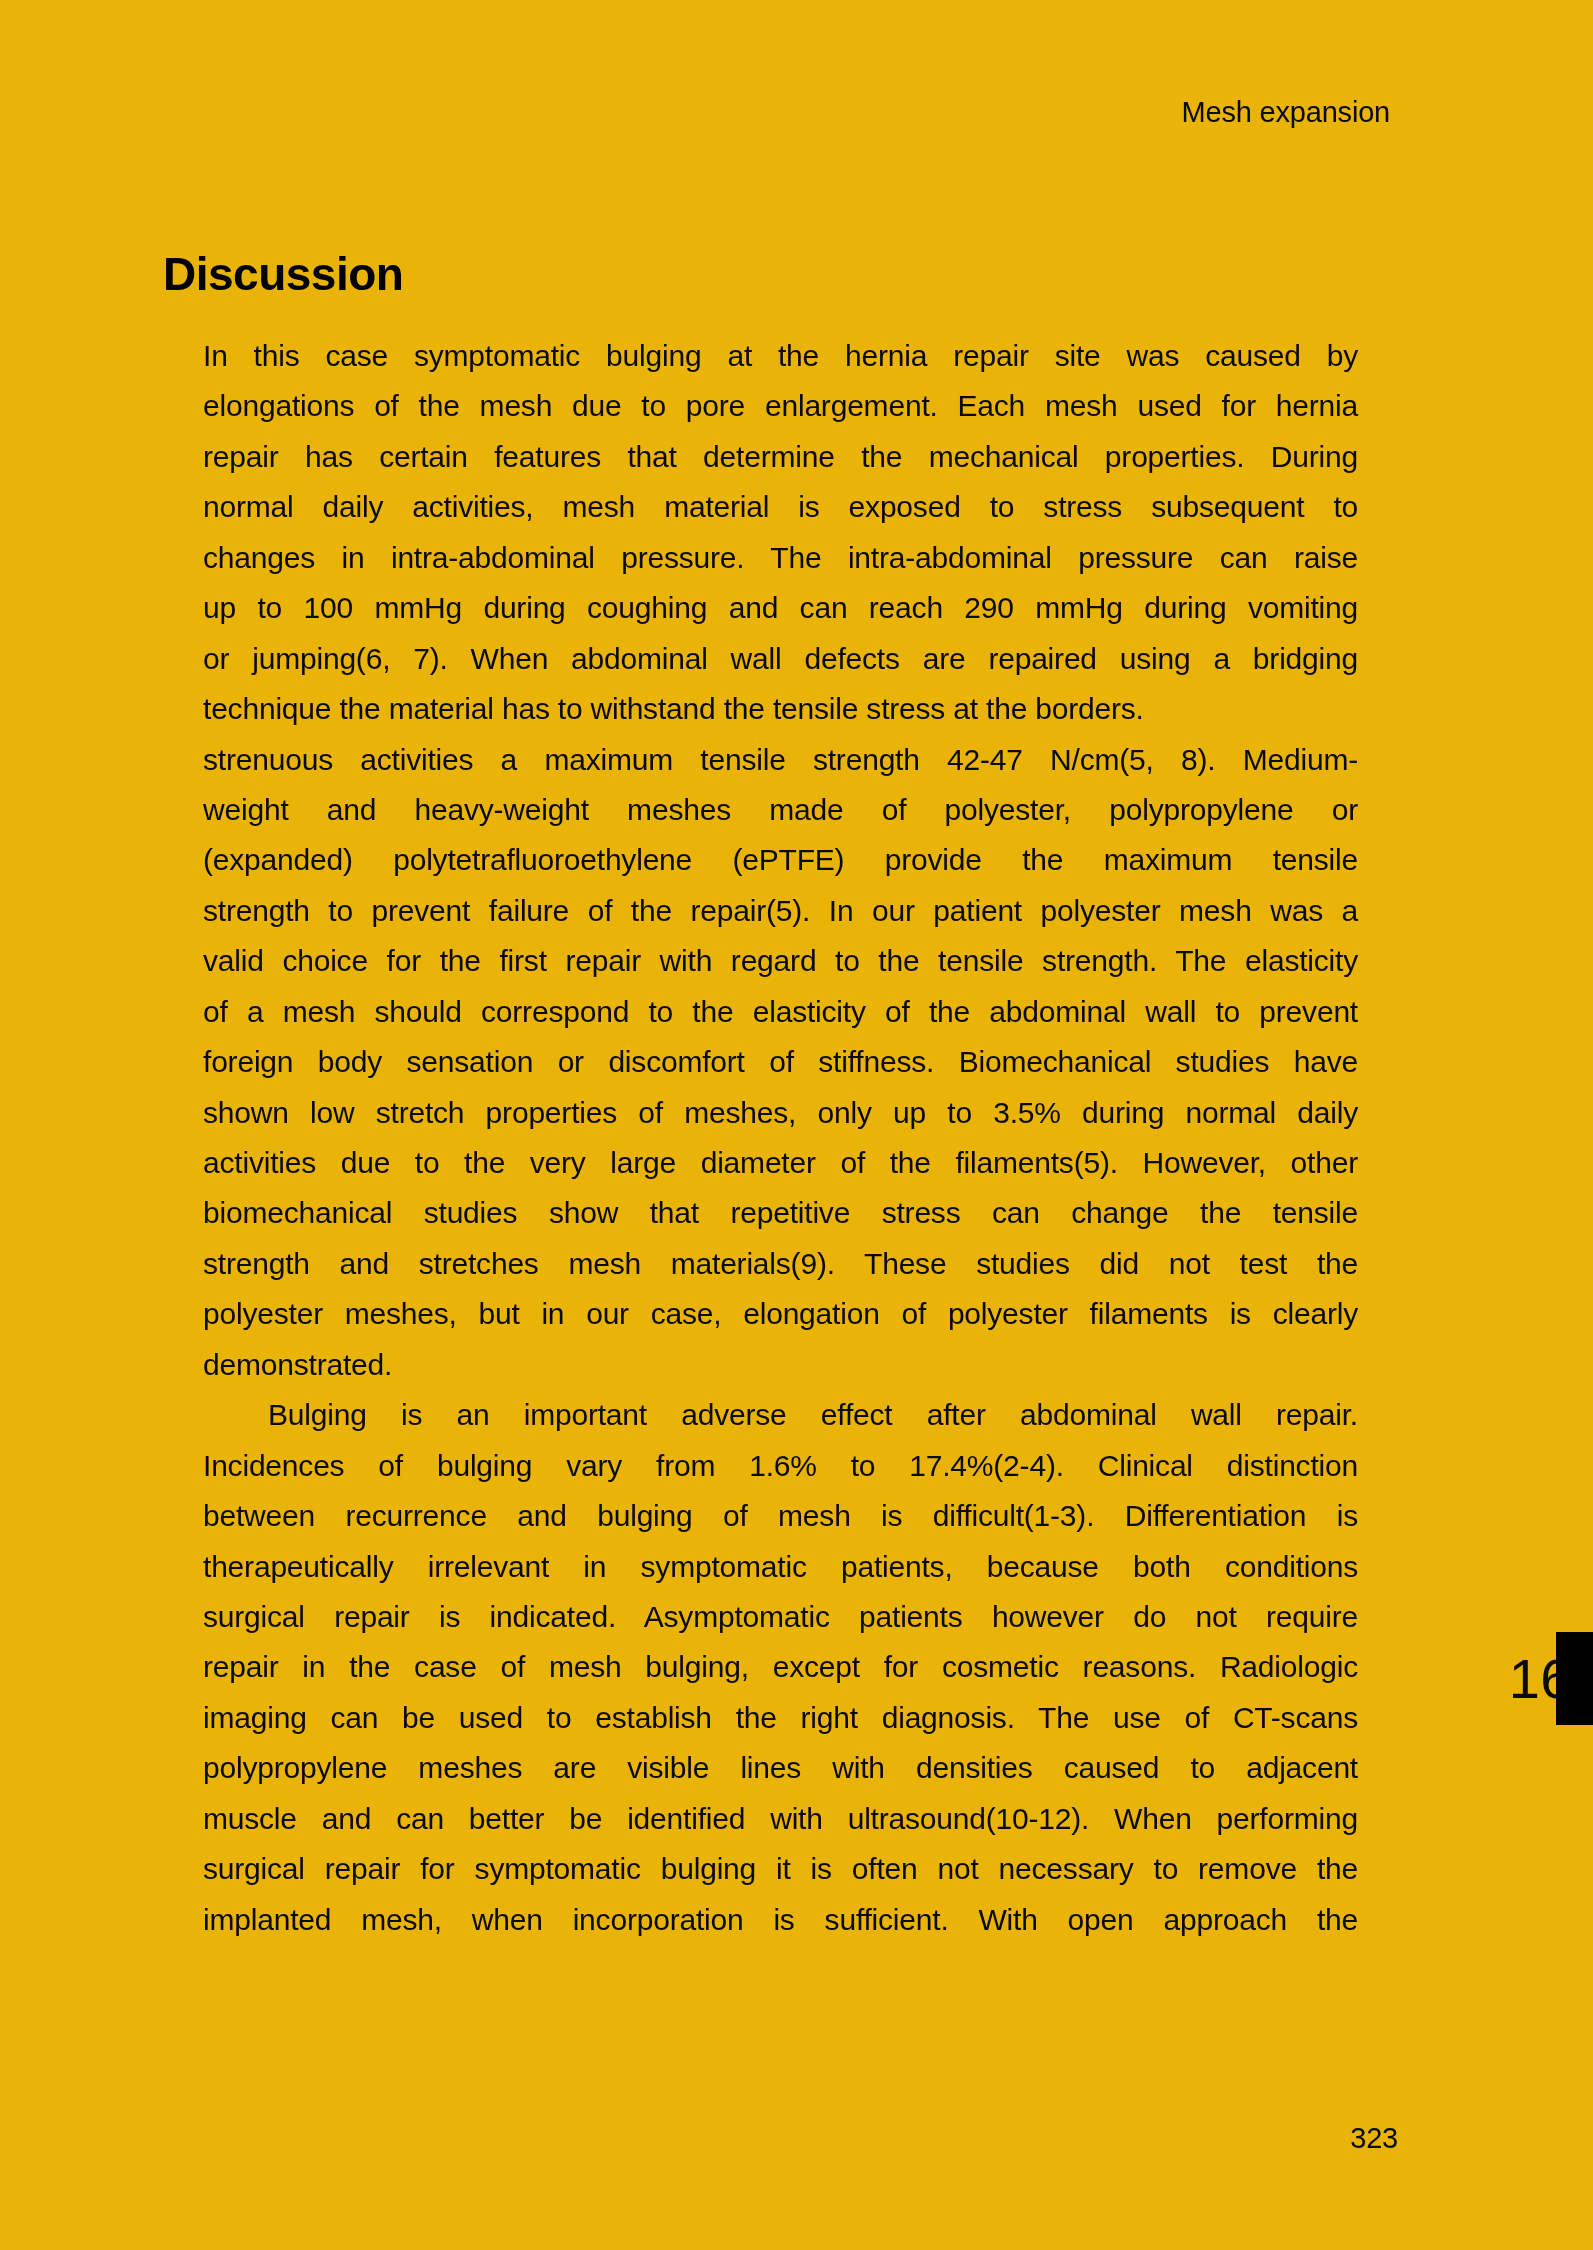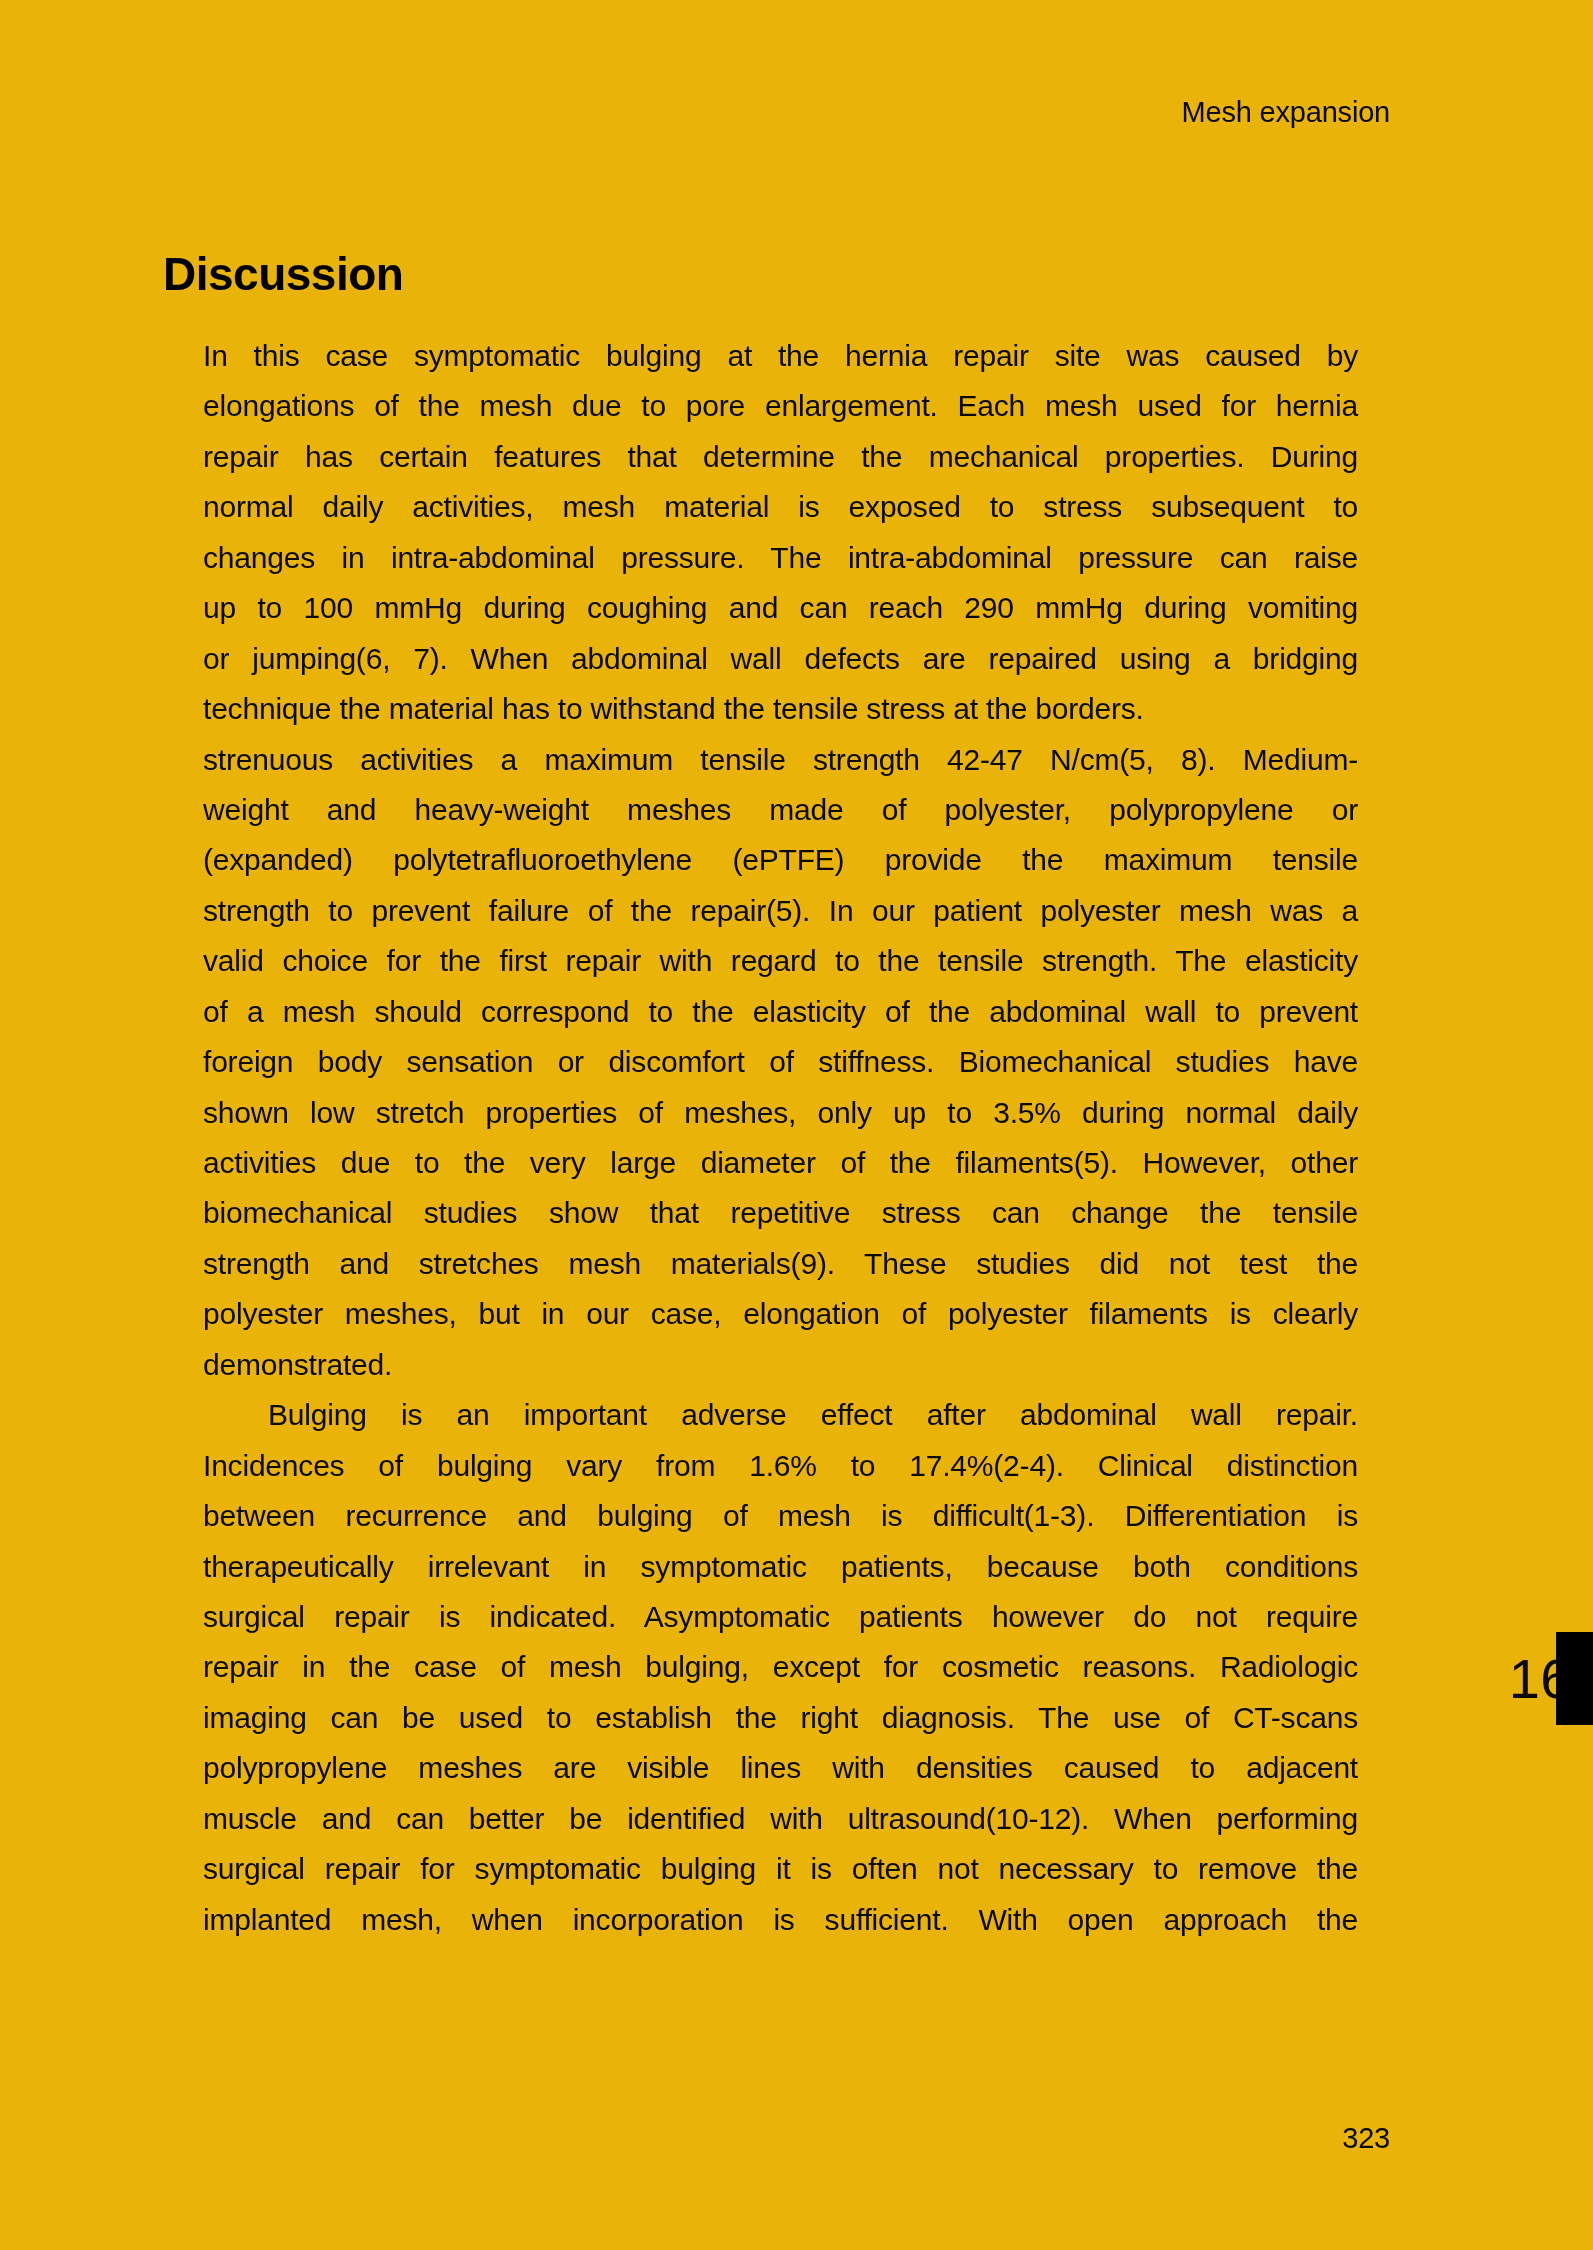--- a/index.html
+++ b/index.html
@@ -76,21 +76,21 @@
     position: absolute;
     top: 1632px;
     left: 1556px;
     width: 37px;
     height: 93px;
     background: #000000;
   }
   .page-number {
     position: absolute;
     top: 2122px;
-    right: 235px;
+    right: 227px;
     font-size: 29px;
     letter-spacing: -0.2px;
     color: #0a0a0a;
     white-space: nowrap;
     margin-left: 48px;
   }
 </style>
 </head>
 <body>
 

